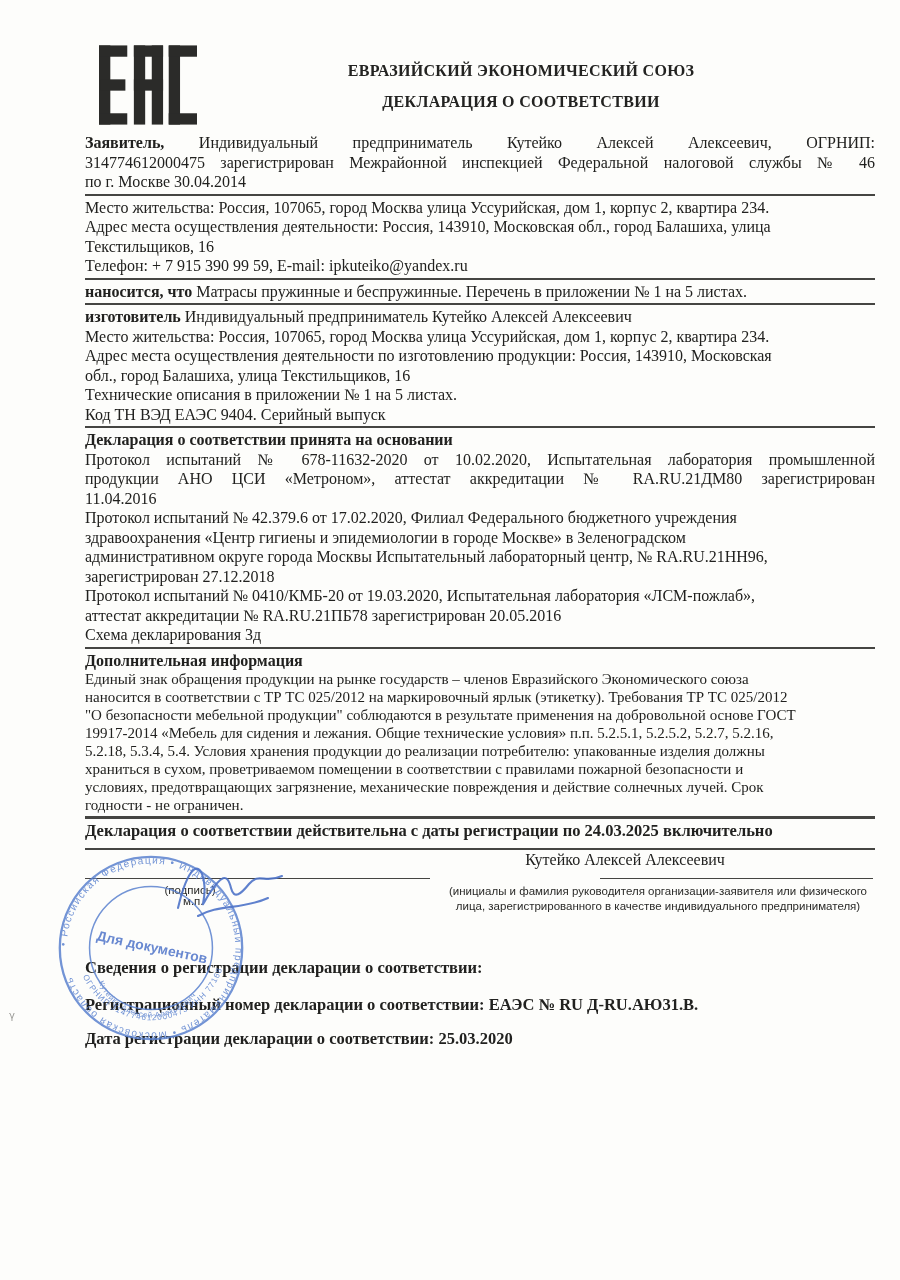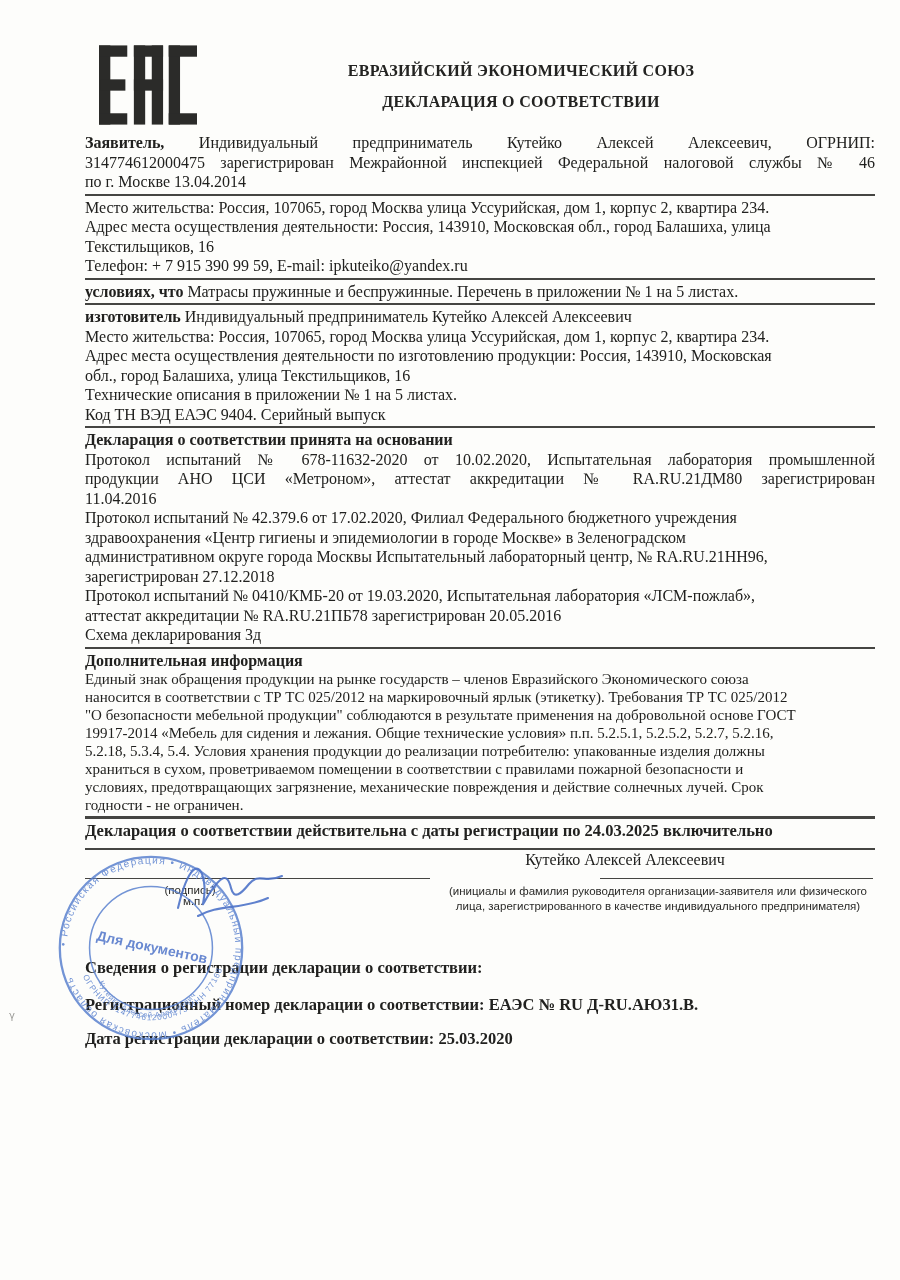--- a/index.html
+++ b/index.html
@@ -61,32 +61,32 @@
       </svg>
       <div class="titles">
         <div>ЕВРАЗИЙСКИЙ ЭКОНОМИЧЕСКИЙ СОЮЗ</div>
         <div>ДЕКЛАРАЦИЯ О СООТВЕТСТВИИ</div>
       </div>
     </div>
 
     <div class="sec">
       <div class="jline"><b>Заявитель,</b><span> Индивидуальный предприниматель Кутейко Алексей Алексеевич, ОГРНИП:</span></div>
       <div class="jline">314774612000475 зарегистрирован Межрайонной инспекцией Федеральной налоговой службы № 46</div>
-      <div>по г. Москве 13.04.2014</div>
+      <div>по г. Москве 30.04.2014</div>
     </div>
 
     <div class="sec">
       <div class="pre">Место жительства: Россия, 107065, город Москва улица Уссурийская, дом 1, корпус 2, квартира 234.</div>
       <div class="pre">Адрес места осуществления деятельности: Россия, 143910, Московская обл., город  Балашиха, улица
 Текстильщиков, 16</div>
       <div class="pre">Телефон: + 7 915 390 99 59, E-mail: ipkuteiko@yandex.ru</div>
     </div>
 
     <div class="sec">
-      <div><b>условиях, что</b><span> Матрасы пружинные и беспружинные. Перечень в приложении № 1 на 5 листах.</span></div>
+      <div><b>наносится, что</b><span> Матрасы пружинные и беспружинные. Перечень в приложении № 1 на 5 листах.</span></div>
     </div>
 
     <div class="sec">
       <div><b>изготовитель</b><span> Индивидуальный предприниматель Кутейко Алексей Алексеевич</span></div>
       <div class="pre">Место жительства: Россия, 107065, город Москва улица Уссурийская, дом 1, корпус 2, квартира 234.</div>
       <div class="pre">Адрес места осуществления деятельности по изготовлению продукции: Россия, 143910, Московская
 обл., город  Балашиха, улица Текстильщиков, 16</div>
       <div class="pre">Технические описания в приложении № 1 на 5 листах.</div>
       <div class="pre">Код ТН ВЭД ЕАЭС 9404.  Серийный выпуск</div>
     </div>

